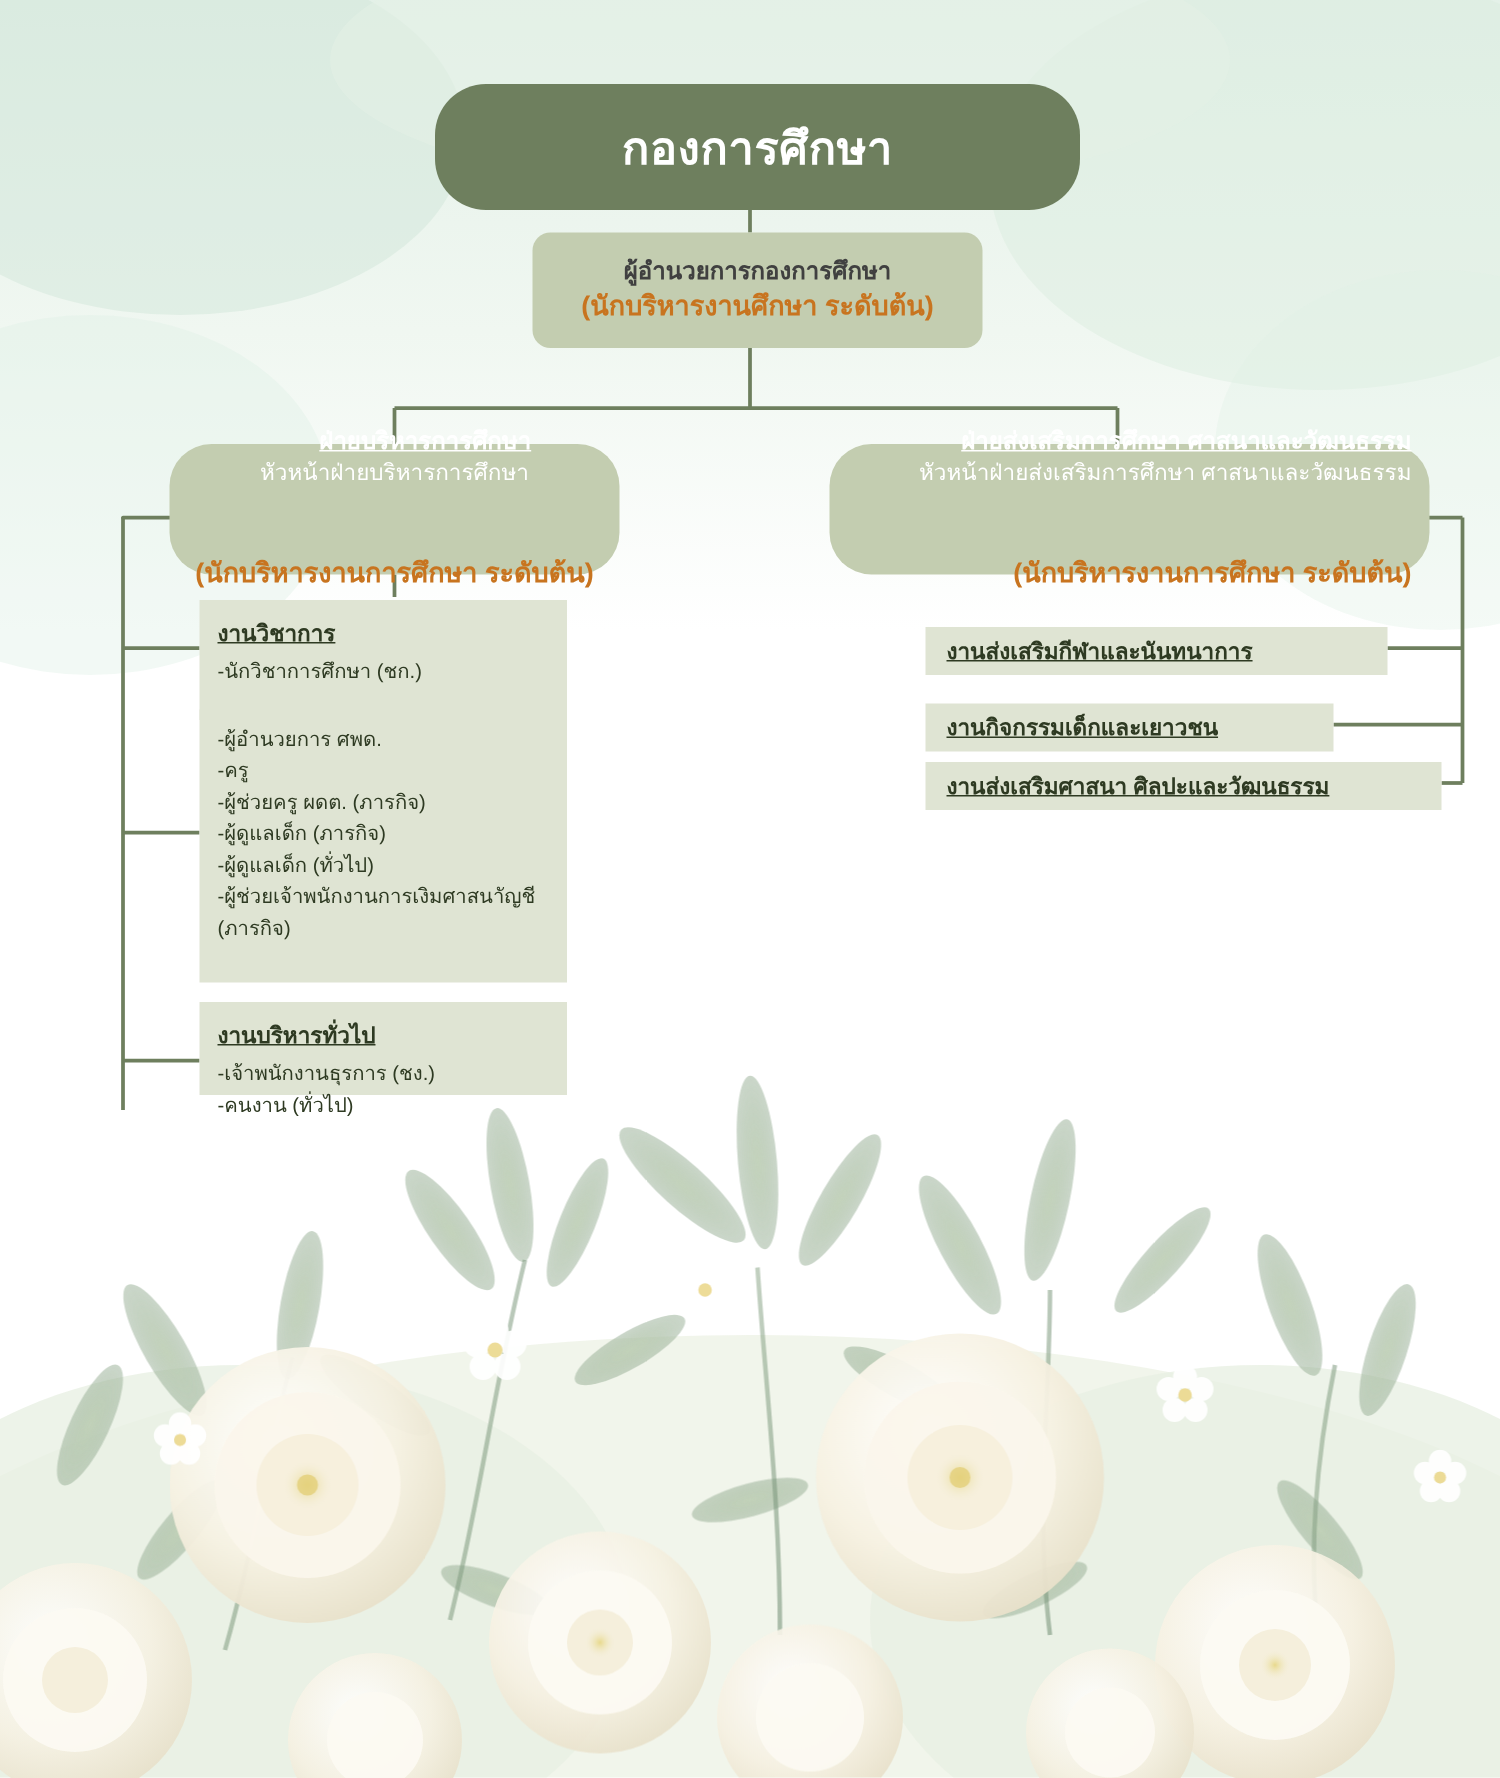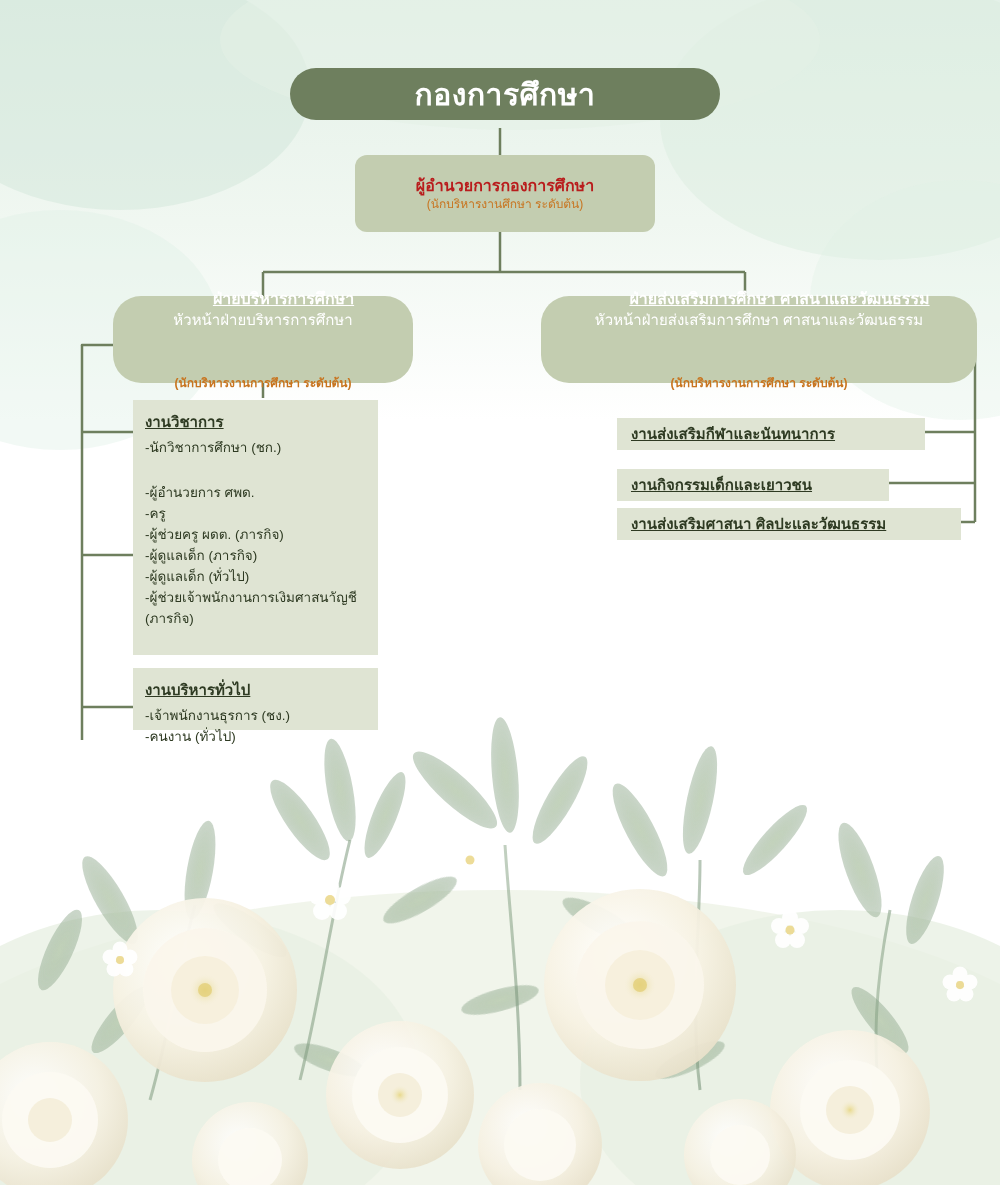--- a/index.html
+++ b/index.html
@@ -59,28 +59,28 @@
     background: #c3cdb0;
     border-radius: 12px;
     display: flex;
     flex-direction: column;
     align-items: center;
     justify-content: center;
     padding: 6px 10px;
     line-height: 1.35;
   }
   .director .l1 {
-    color: #b91c1c;
+    color: #404040;
     font-size: 16px;
     font-weight: bold;
   }
   .director .l2 {
     color: #c8741f;
-    font-size: 12px;
-    font-weight: normal;
+    font-size: 18px;
+    font-weight: bold;
   }
 
   
   .division {
     background: #c3cdb0;
     border-radius: 28px;
     display: flex;
     flex-direction: column;
     align-items: center;
     justify-content: center;
@@ -94,21 +94,21 @@
     font-weight: bold;
     text-decoration: underline;
     margin-left: 41px;
   }
   .division .d2 {
     color: #ffffff;
     font-size: 15px;
   }
   .division .d3 {
     color: #c8741f;
-    font-size: 12px;
+    font-size: 18px;
     font-weight: bold;
     margin-top: 44px;
   }
 
   
   .unit {
     background: #dfe4d3;
     padding: 10px 12px 12px 12px;
     display: flex;
     flex-direction: column;
@@ -377,34 +377,34 @@
     <path d="M975 432 L925 432"></path>
     <path d="M975 483 L975 483"></path>
     <path d="M975 483 L889 483"></path>
     <path d="M975 522 L975 522"></path>
     <path d="M975 522 L961 522"></path>
   </g>
 </svg>
 
 <div id="chart">
 
-  <div class="node title-pill" style="left:290px; top:68px; width:430px; height:52px;">กองการศึกษา</div>
+  <div class="node title-pill" style="left:290px; top:56px; width:430px; height:84px;">กองการศึกษา</div>
 
   <div class="node director" style="left:355px; top:155px; width:300px; height:77px;">
     <div class="l1">ผู้อำนวยการกองการศึกษา</div>
     <div class="l2">(นักบริหารงานศึกษา ระดับต้น)</div>
   </div>
 
   <div class="node division" style="left:113px; top:296px; width:300px; height:87px;">
     <div class="d1">ฝ่ายบริหารการศึกษา</div>
     <div class="d2">หัวหน้าฝ่ายบริหารการศึกษา</div>
     <div class="d3">(นักบริหารงานการศึกษา ระดับต้น)</div>
   </div>
 
-  <div class="node division" style="left:541px; top:296px; width:436px; height:87px;">
+  <div class="node division" style="left:553px; top:296px; width:400px; height:87px;align-items:flex-end;">
     <div class="d1">ฝ่ายส่งเสริมการศึกษา ศาสนาและวัฒนธรรม</div>
     <div class="d2">หัวหน้าฝ่ายส่งเสริมการศึกษา ศาสนาและวัฒนธรรม</div>
     <div class="d3">(นักบริหารงานการศึกษา ระดับต้น)</div>
   </div>
 
   <div class="node unit" style="left:133px; top:400px; width:245px; height:80px;">
     <div class="unit-title">งานวิชาการ</div>
     <div class="unit-item">-นักวิชาการศึกษา (ชก.)</div>
   </div>
 

